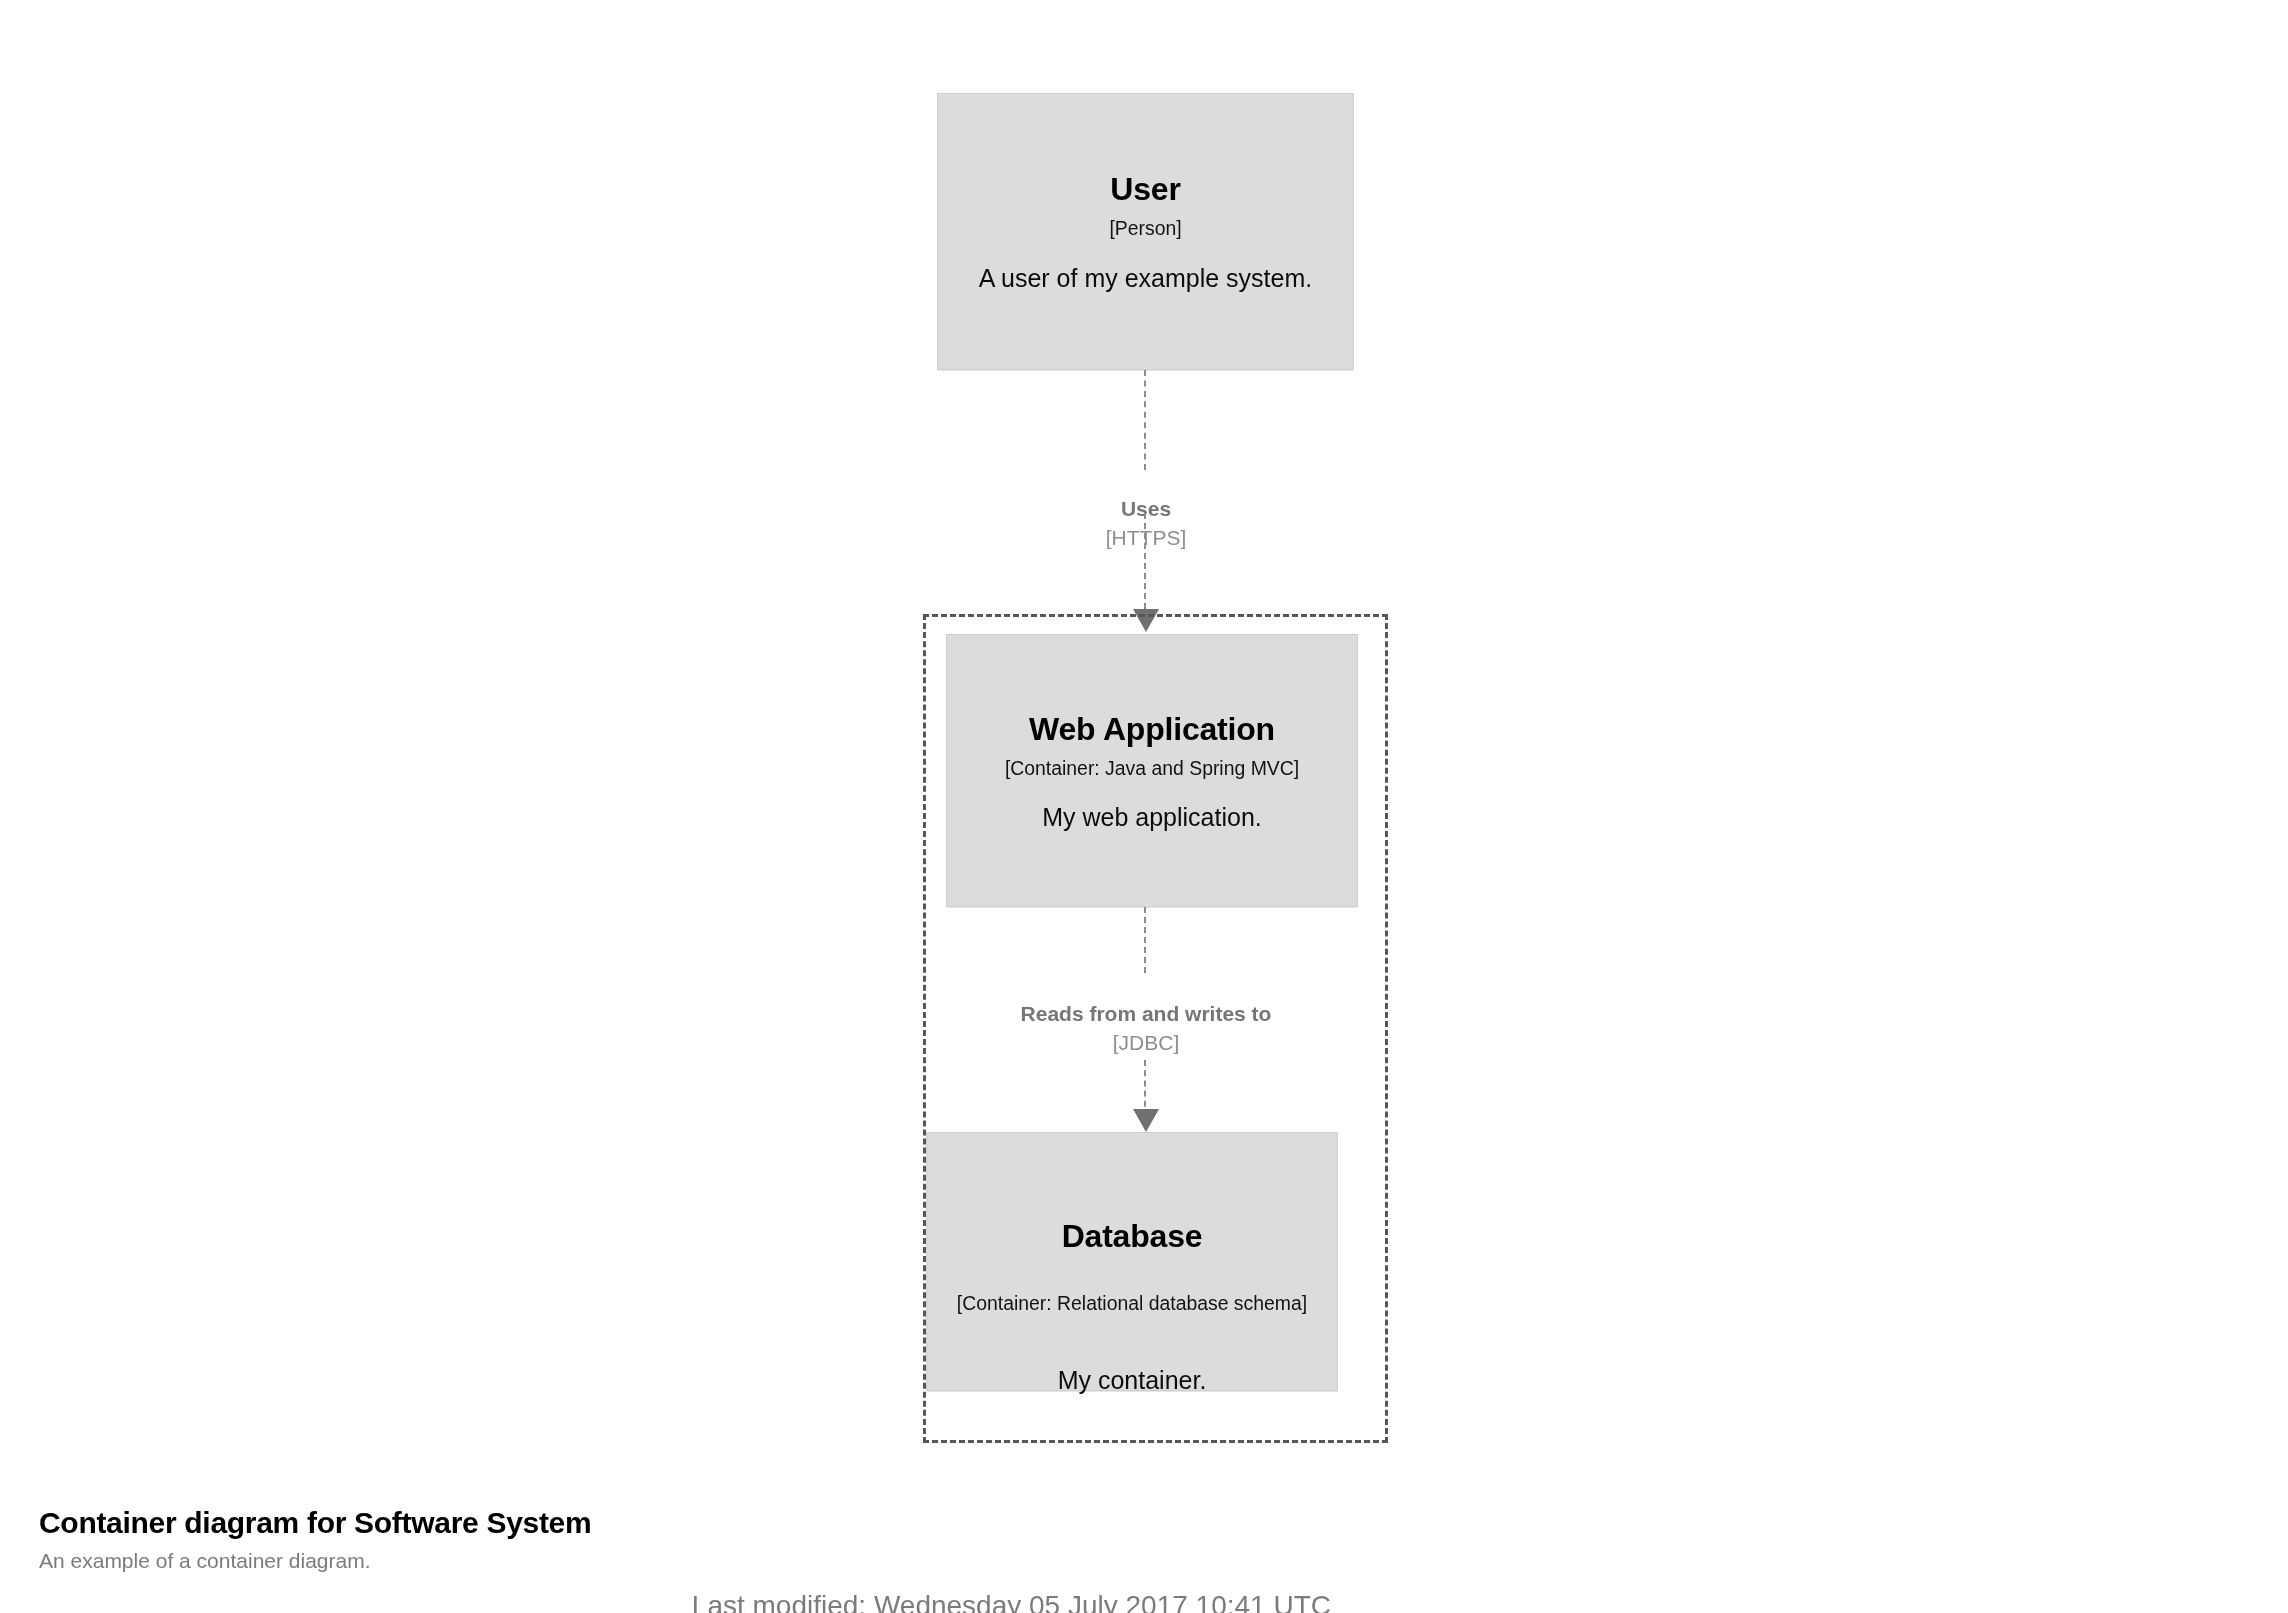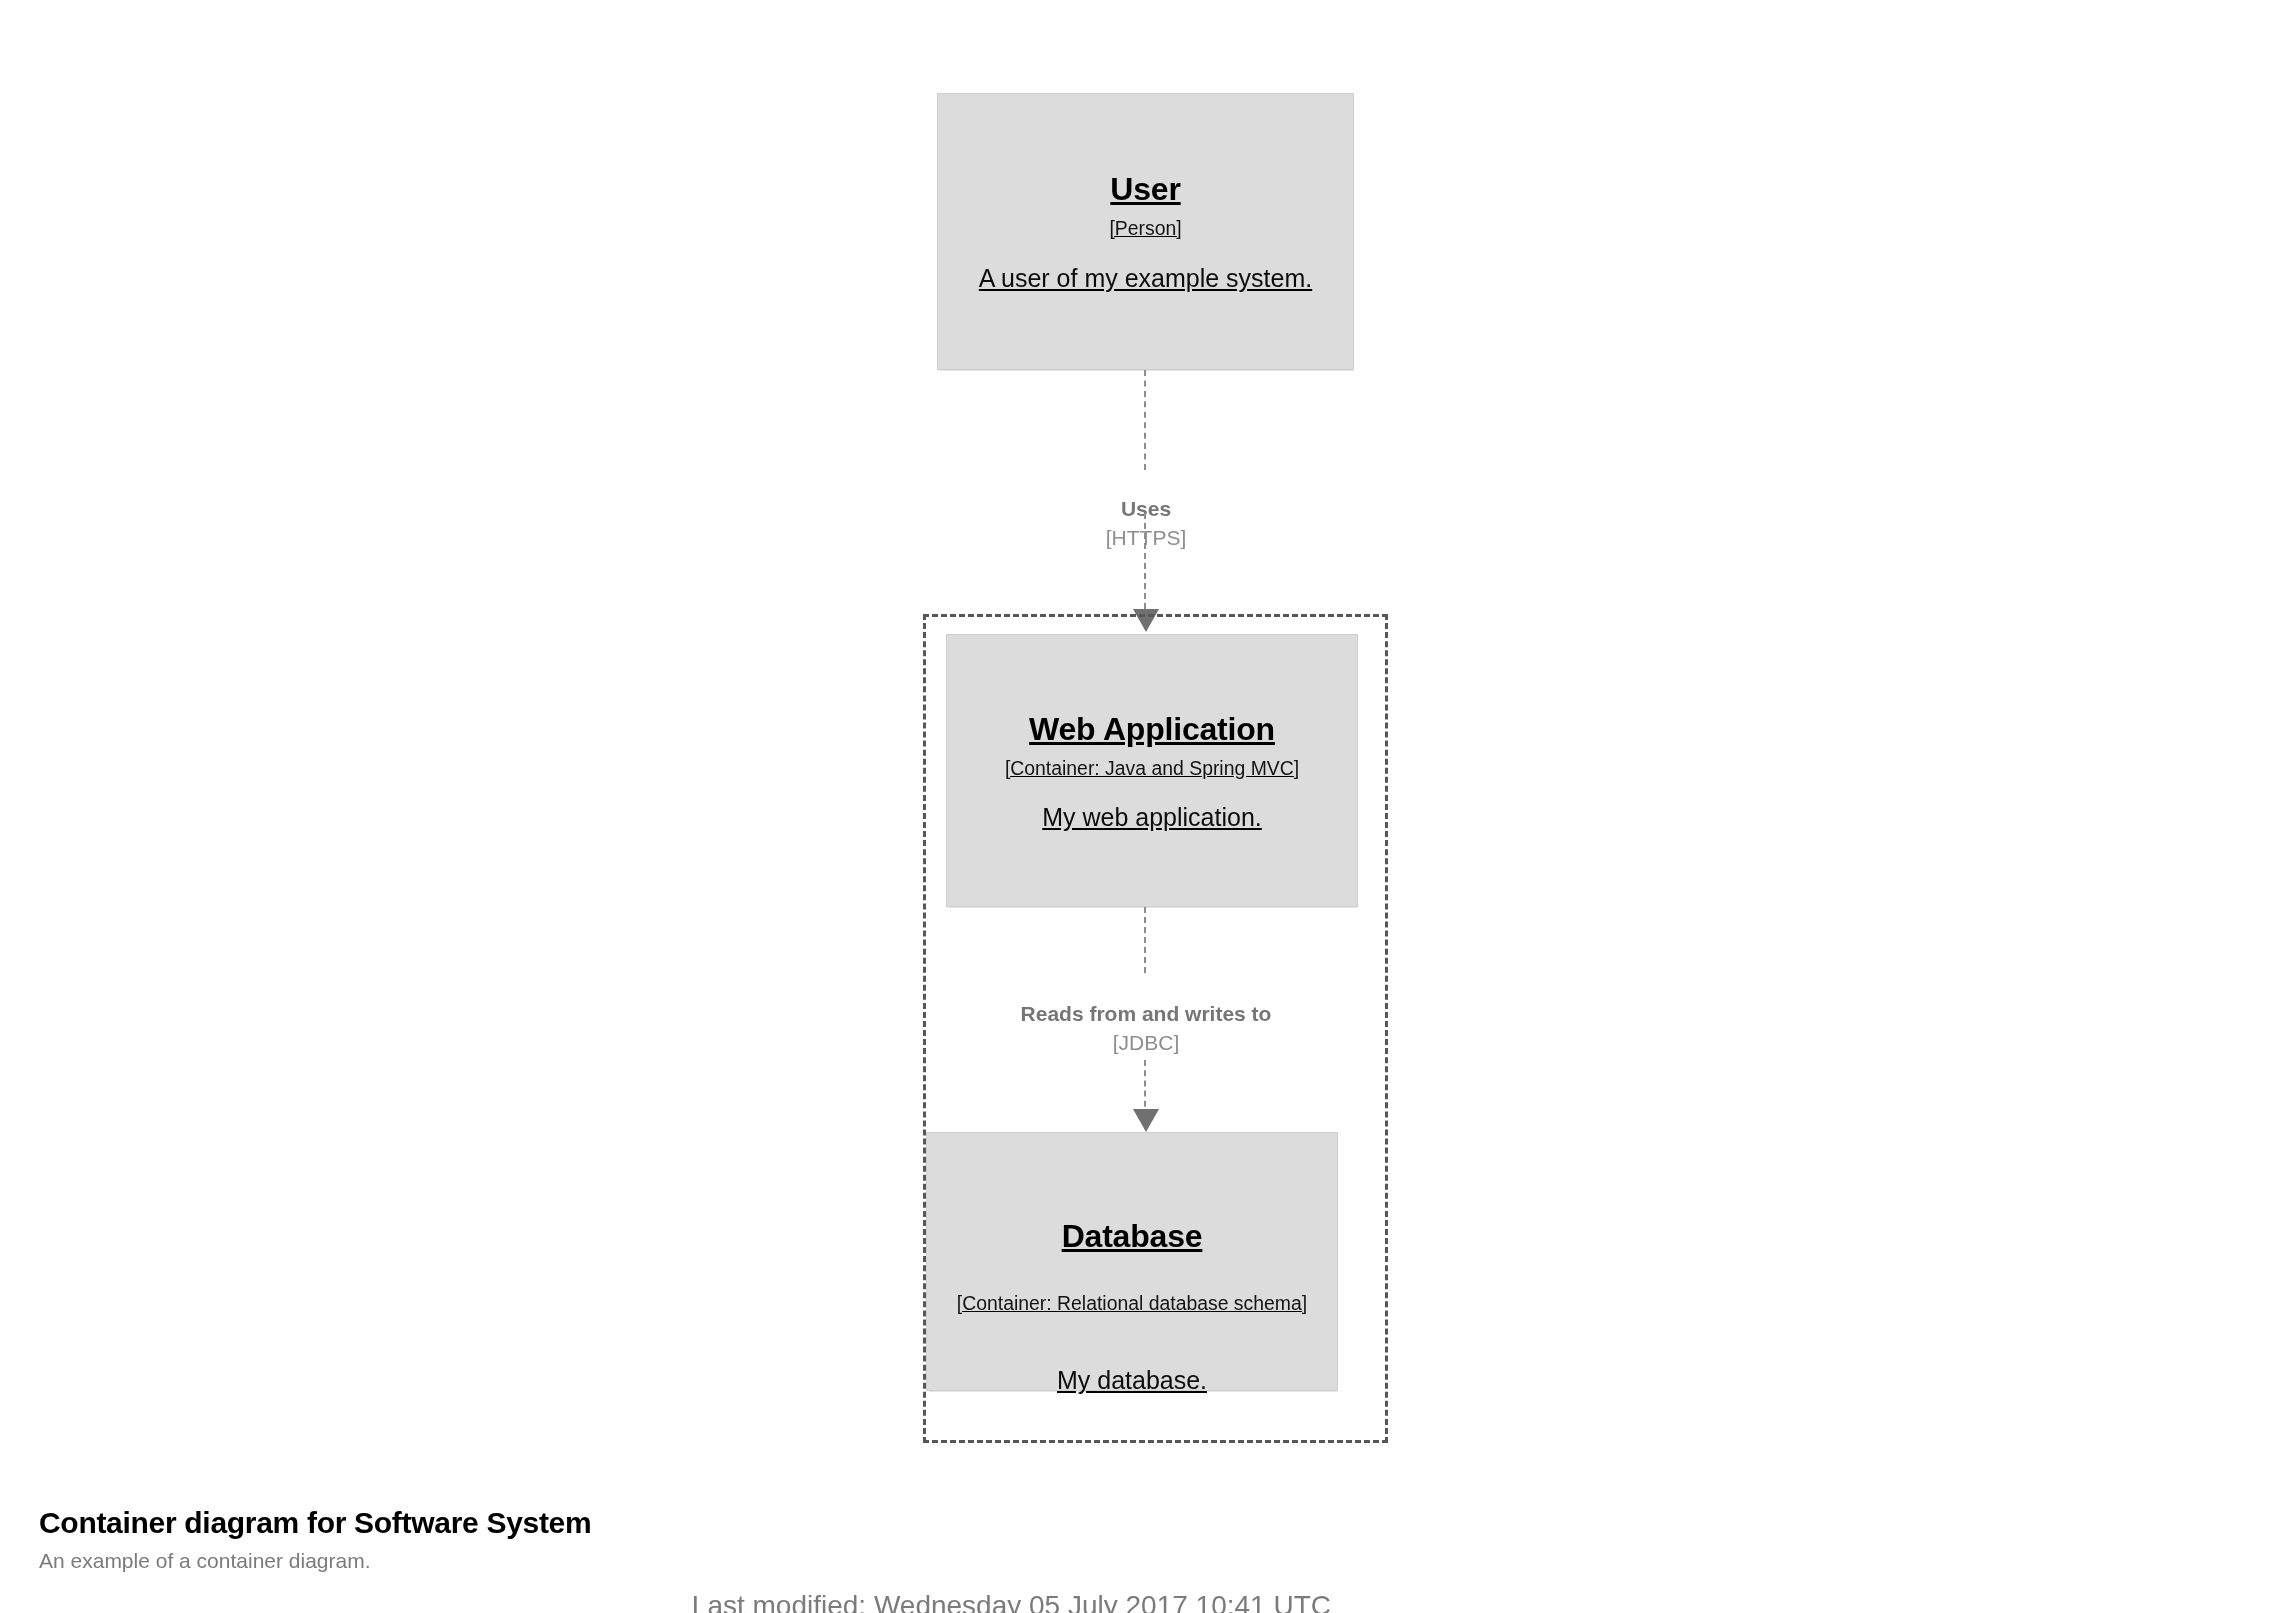--- a/index.html
+++ b/index.html
@@ -30,21 +30,20 @@
     position: absolute;
     box-sizing: border-box;
     background: #dcdcdc;
     border: 0.9px solid #cfcfcf;
     box-shadow: 0 0.9px 0.9px rgba(0,0,0,0.10);
     display: flex;
     flex-direction: column;
     align-items: center;
     justify-content: flex-start;
     text-align: center;
-    text-decoration: underline;
   }
 
   .node .node-name {
     font-size: 32px;
     font-weight: bold;
     color: #000000;
     line-height: 1.1;
     letter-spacing: -0.2px;
   }
   .node .node-tech {
@@ -213,21 +212,21 @@
   <div class="rel-label" id="rel2-label">
     <span class="rel-desc">Reads from and writes to</span>
     <span class="rel-tech">[JDBC]</span>
   </div>
   <div class="rel-line" id="rel2-line-b"></div>
   <div class="arrowhead" id="rel2-arrow"></div>
 
   <div class="node" id="node-database">
     <div class="node-name">Database</div>
     <div class="node-tech">[Container: Relational database schema]</div>
-    <div class="node-desc">My database.</div>
+    <div class="node-desc">My container.</div>
   </div>
 
   <div id="caption">
     <div class="caption-title">Container diagram for Software System</div>
     <div class="caption-desc">An example of a container diagram.</div>
     <div class="caption-meta">Last modified: Wednesday 05 July 2017 10:41 UTC</div>
   </div>
 
 </div>
 

